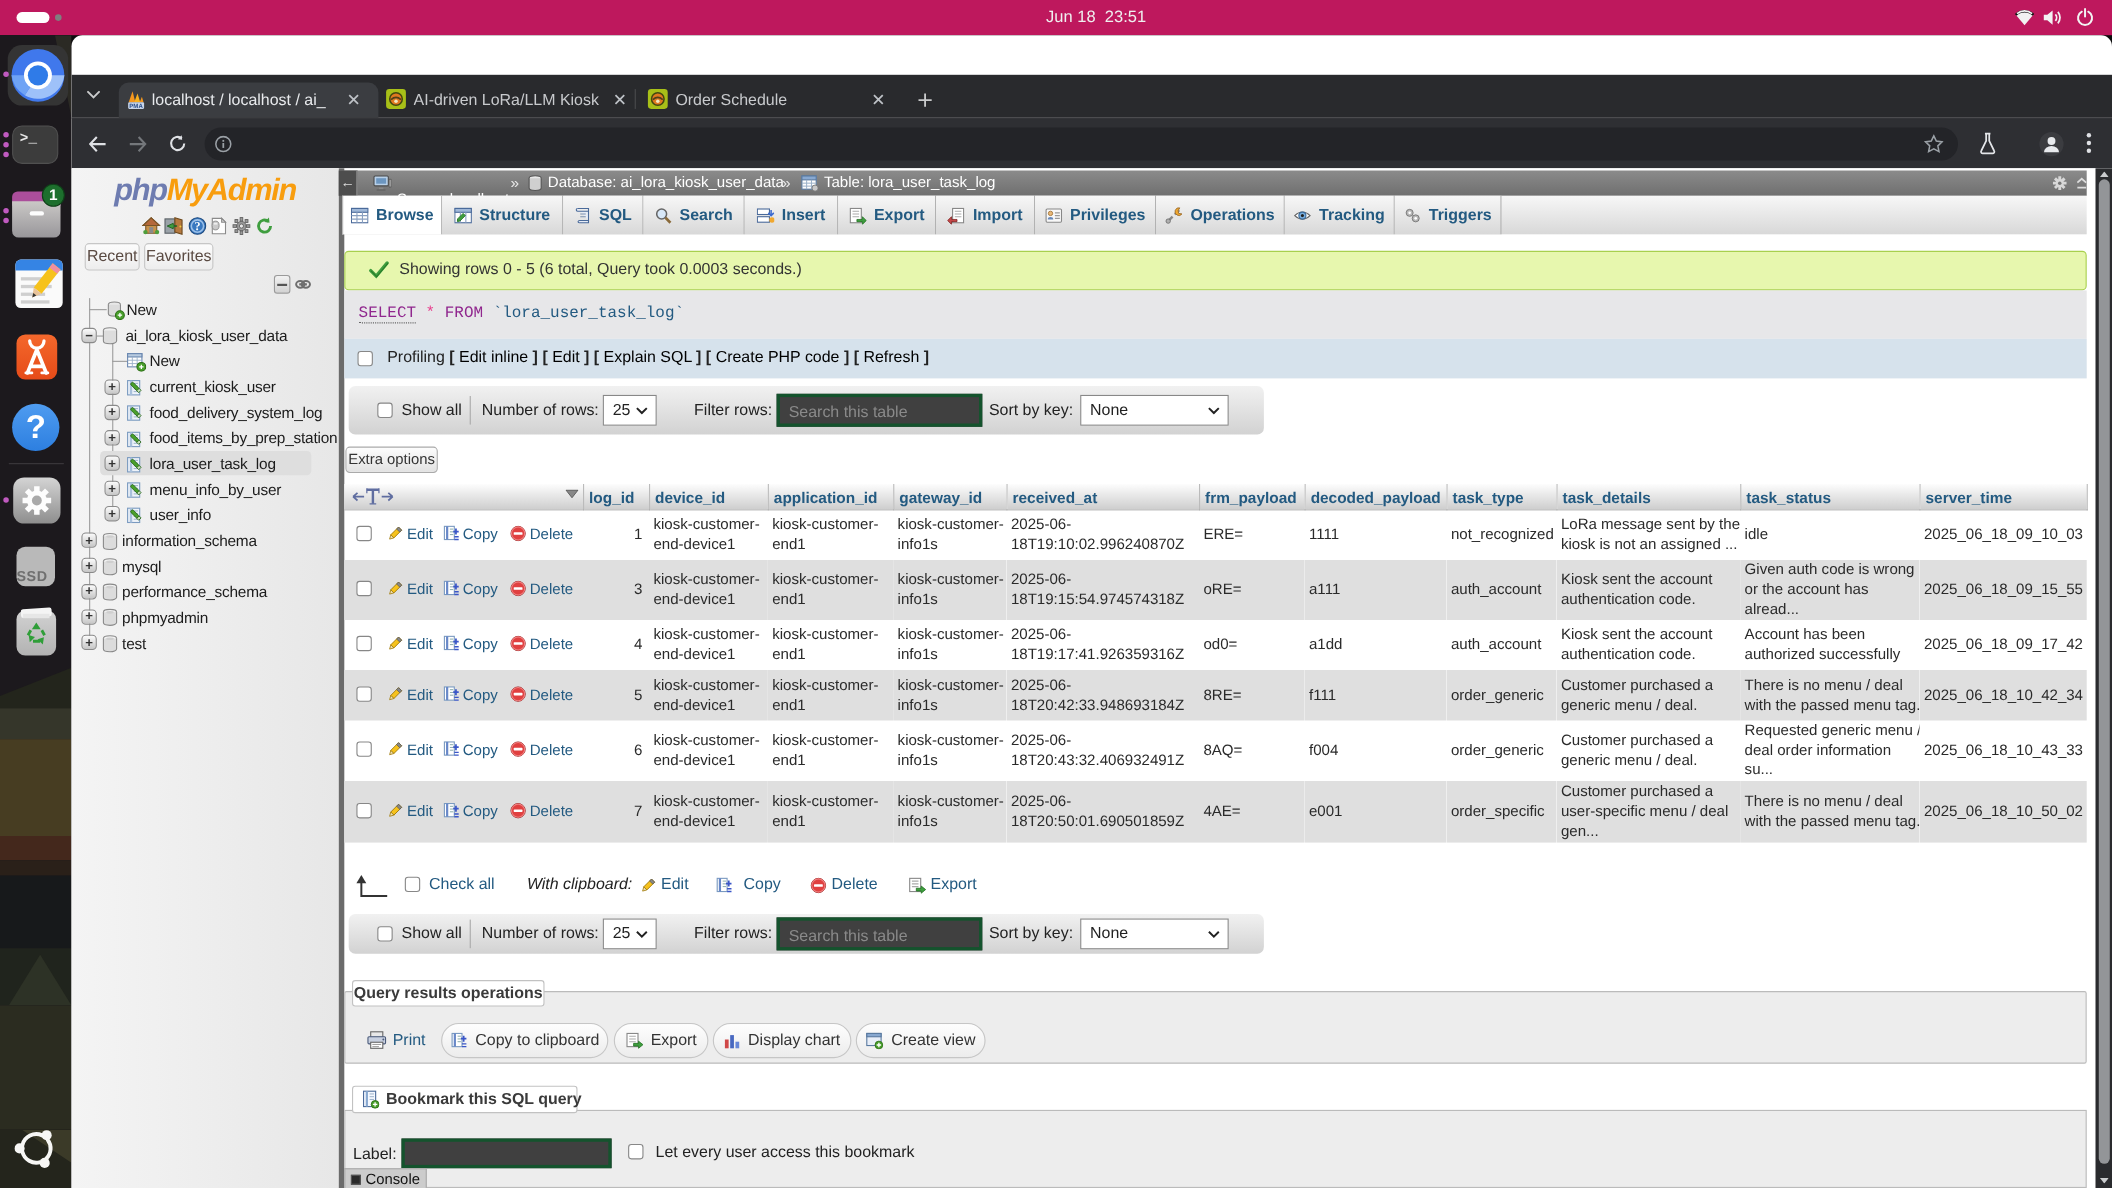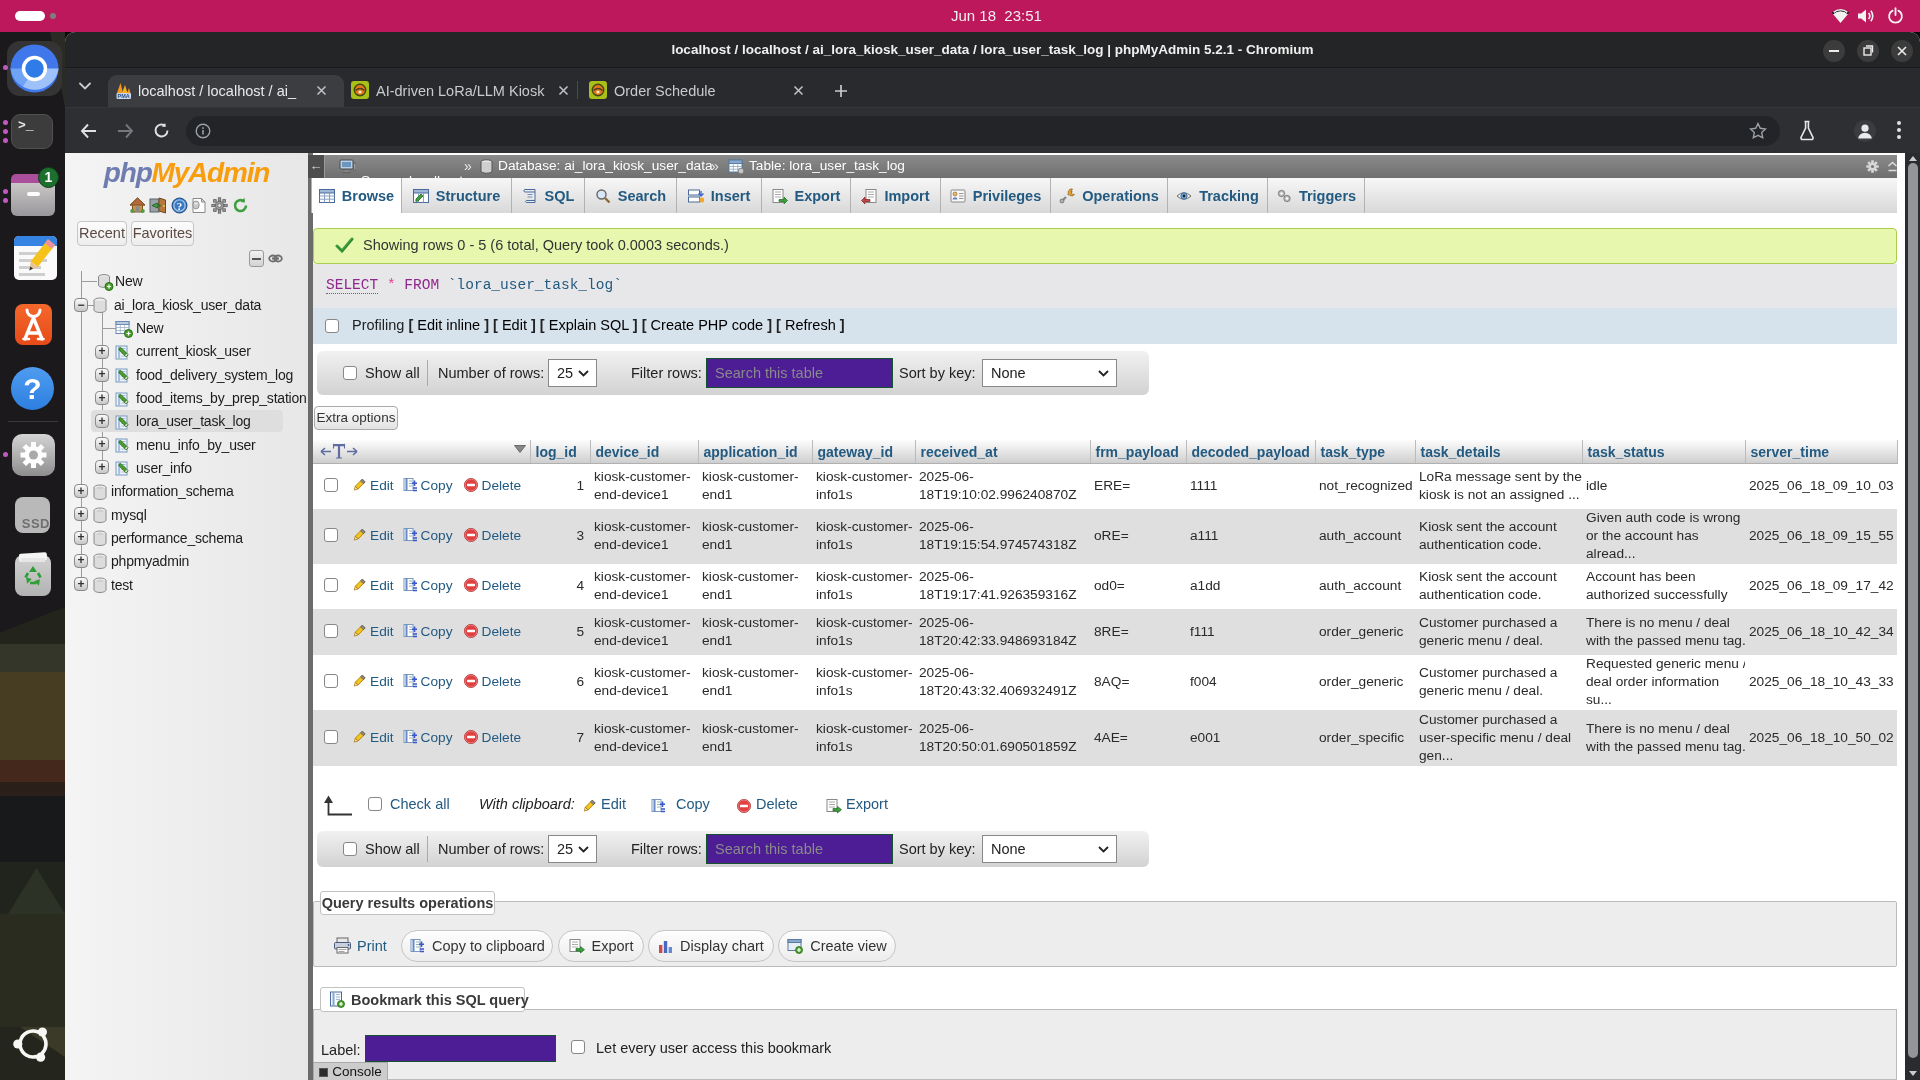--- a/index.html
+++ b/index.html
@@ -15,21 +15,21 @@
 .ck{width:14px;height:14px;border:1px solid #878787;border-radius:3px;background:#fff;display:inline-block;vertical-align:-2px}
 .lnk{color:#235a81;text-decoration:none}
 .alnk{color:#000000}
 .tab2{font-weight:bold;color:#235a81;font-size:14.5px;height:35px;display:flex;align-items:center;justify-content:center;gap:7px;background:linear-gradient(#f7f7f7,#d8d8d8);border-right:1px solid #b2b2b2}
 .pill{border:1px solid #c6c6c6;border-radius:16px;background:linear-gradient(#fefefe,#ececec);display:flex;align-items:center;gap:7px;font-size:14.5px;color:#333;justify-content:center}
 .exp{width:14px;height:14px;border:1px solid #8a8a8a;border-radius:4px;background:linear-gradient(#fbfbfb,#c6c6c6);color:#333;font-size:12px;line-height:11px;text-align:center;font-weight:bold}
 .trt{font-size:14px;letter-spacing:-0.2px;color:#1c1c1c;white-space:nowrap}
 .tl{background:#9c9c9c}
 .sel{border:1px solid #888;background:#fff;display:flex;align-items:center;font-size:14.5px;color:#222;padding-left:8px;position:absolute}
 .sel svg{position:absolute;right:7px}
-.inp{border:1px solid #14532d;background:#4c1d95;position:absolute}
+.inp{border:3px solid #14532d;background:#404040;position:absolute}
 .ph{color:#8a8a8a;font-size:14.5px}
 .lbl{font-size:14.5px;color:#222}
 td,th{overflow:hidden}
 #dt{position:absolute;left:248px;top:287px;width:1584px;border-collapse:collapse;table-layout:fixed;font-size:13.7px;color:#2a2a2a}
 #dt th{background:linear-gradient(#fdfdfd,#cecece);border-right:1px solid #bbb;border-bottom:1px solid #b0b0b0;text-align:left;color:#235a81;font-size:14px;padding:0 0 0 5px;font-weight:bold;white-space:nowrap}
 #dt td{padding:0 1px 0 4px;line-height:18px;vertical-align:middle;white-space:nowrap}
 #dt tr.e td{background:#dfdfdf}
 #dt td.r{text-align:right;padding-right:6px}
 .lnk2{color:#235a81}
 </style></head>
@@ -128,21 +128,21 @@
           <line x1="8.5" y1="21" x2="34.5" y2="21"></line>
           <line x1="12.3" y1="11.8" x2="30.7" y2="30.2"></line>
           <line x1="30.7" y1="11.8" x2="12.3" y2="30.2"></line>
         </g>
       </g>
       <circle cx="21.5" cy="21" r="4.5" fill="#a9a9a9"></circle>
     </svg>
  <div class="a" style="left:3px;top:420px;width:5px;height:5px;border-radius:3px;background:#c05ac0"></div>
 
  <div class="a" style="left:15px;top:465px;width:35px;height:36px;background:#b9b9b9;border-radius:8px"></div>
- <div class="a" style="left:15px;top:484px;width:35px;height:14px;color:#6f6f6f;font-weight:bold;font-size:13px;text-align:right;letter-spacing:0.5px">SSD</div>
+ <div class="a" style="left:15px;top:484px;width:35px;height:14px;color:#6f6f6f;font-weight:bold;font-size:13px;text-align:left;letter-spacing:0.5px">SSD</div>
 
  <div class="a" style="left:15px;top:523px;width:36px;height:41px;background:linear-gradient(#d2d2d2,#b2b2b2);border-radius:8px"></div>
  <div class="a" style="left:19px;top:521px;width:28px;height:8px;background:#f4f4f4;border-radius:2px;transform:rotate(-4deg)"></div>
  <div class="a" style="left:21px;top:526px;width:24px;height:4px;background:#e6e6e6"></div>
  <svg class="a" style="left:22px;top:532px" width="22" height="24" viewBox="0 0 22 24">
       <g fill="#2f9e38">
         <path d="M11 2 L15 8 L7 8 Z"></path>
         <path d="M3 14 L9 14 L6 20 Z" transform="rotate(18 6 17)"></path>
         <path d="M13 16 L19 16 L16 22 Z" transform="rotate(-18 16 19)"></path>
         <path d="M9.5 5 L12.5 5 L12.5 7 L9.5 7Z"></path>
@@ -162,34 +162,20 @@
       </g>
       <g fill="#f7f7f5">
         <circle cx="29.4" cy="8.0" r="4.6"></circle>
         <circle cx="4.8" cy="20.0" r="4.6"></circle>
         <circle cx="27.6" cy="33.2" r="4.6"></circle>
       </g>
     </svg>
 </div>
 
 <div class="a" id="win">
- <div class="a" id="tbar">
-  <div class="a" style="left:0;top:0;width:100%;height:36px;text-align:center;font-size:13.5px;font-weight:bold;color:#f0f0f0;line-height:36px">localhost / localhost / ai_lora_kiosk_user_data / lora_user_task_log | phpMyAdmin 5.2.1 - Chromium</div>
-  <div class="a" style="left:1758px;top:8px;width:22px;height:22px;border-radius:11px;background:#3c3c3c"></div>
-  <div class="a" style="left:1764px;top:17.5px;width:10px;height:2px;background:#ececec"></div>
-  <div class="a" style="left:1792px;top:8px;width:22px;height:22px;border-radius:11px;background:#3c3c3c"></div>
-  <svg class="a" style="left:1792px;top:8px" width="22" height="22" viewBox="0 0 22 22">
-        <rect x="7" y="8" width="7" height="7" fill="none" stroke="#ececec" stroke-width="1.4"></rect>
-        <path d="M9 6 h6.5 v6.5" fill="none" stroke="#ececec" stroke-width="1.4"></path>
-      </svg>
-  <div class="a" style="left:1826px;top:8px;width:22px;height:22px;border-radius:11px;background:#3c3c3c"></div>
-  <svg class="a" style="left:1826px;top:8px" width="22" height="22" viewBox="0 0 22 22">
-        <path d="M7 7 L15 15 M15 7 L7 15" stroke="#ececec" stroke-width="1.6"></path>
-      </svg>
- </div>
  <div class="a" id="tabs">
   <svg class="a" style="left:14px;top:14px" width="12" height="8" viewBox="0 0 12 8">
         <path d="M1 1.5 L6 6.5 L11 1.5" fill="none" stroke="#c9cacb" stroke-width="1.8" stroke-linecap="round"></path>
       </svg>
 
   <div class="a" style="left:43px;top:7px;width:236px;height:32px;background:#3b3d41;border-radius:9px 9px 0 0"></div>
   <svg class="a" style="left:50px;top:13px" width="17" height="19" viewBox="0 0 17 19">
         <path d="M2 12 L5.5 2 L8 12 Z" fill="#f5971d"></path>
         <path d="M7 12 L10 4 L12.5 12 Z" fill="#f8b01e"></path>
         <path d="M12 12 L14 7 L15.5 12Z" fill="#f5971d"></path>

